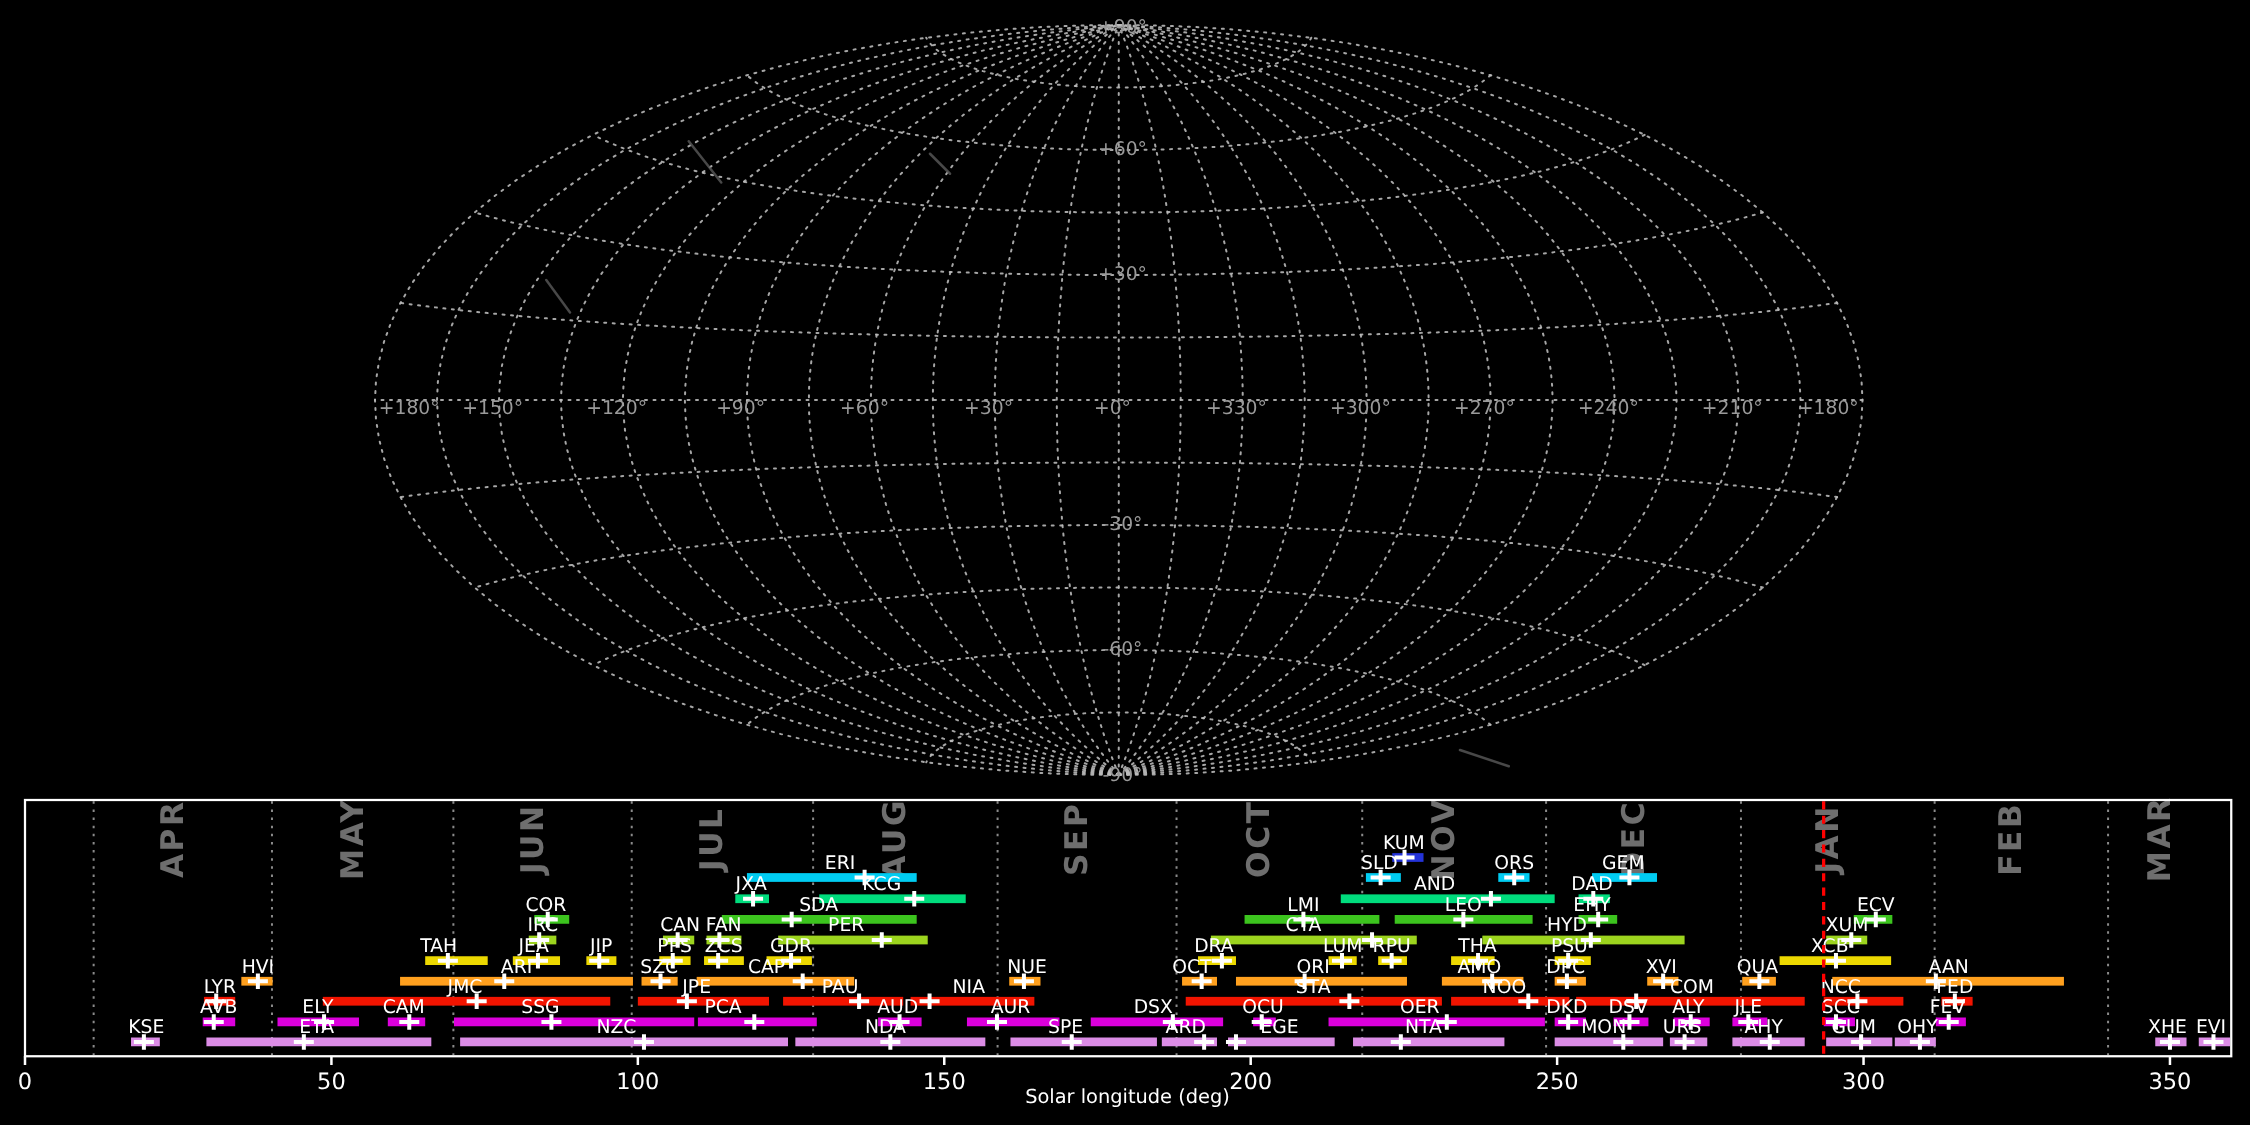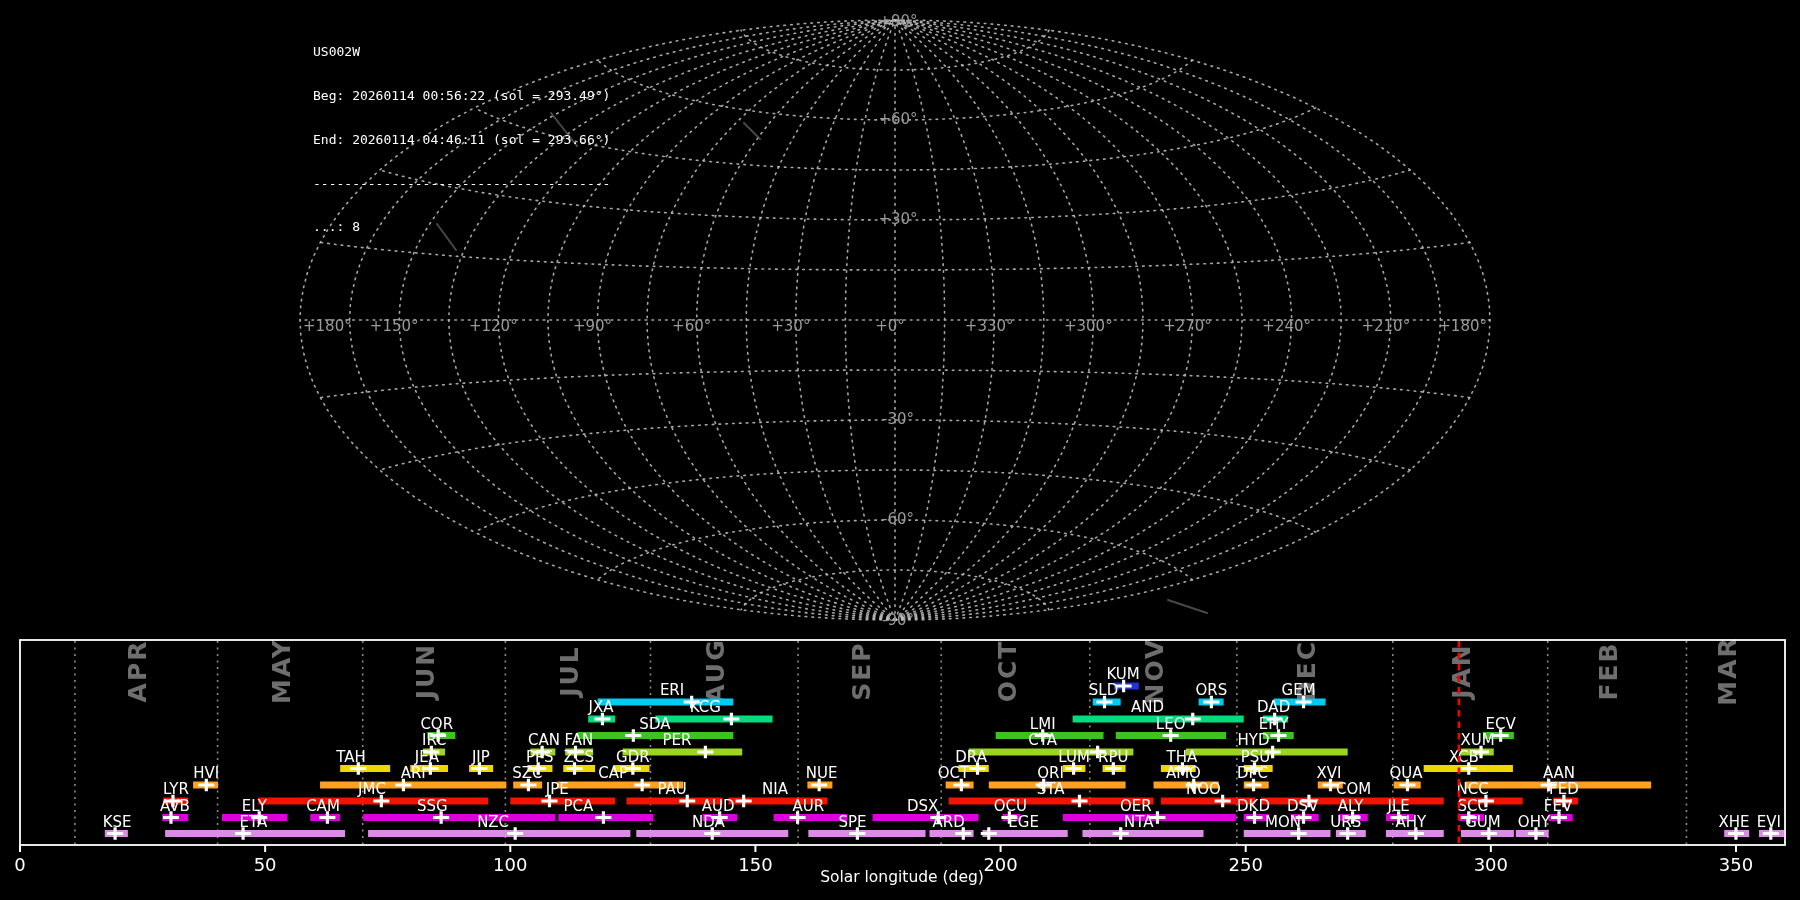--- a/index.html
+++ b/index.html
@@ -553,21 +553,14 @@
         <line x1="1245.6944444444443" y1="845" x2="1245.6944444444443" y2="852" stroke="#ffffff" stroke-width="2"></line>
         <text x="1245.6944444444443" y="871" fill="#ffffff" font-size="18" text-anchor="middle">250</text>
         <line x1="1490.8333333333333" y1="845" x2="1490.8333333333333" y2="852" stroke="#ffffff" stroke-width="2"></line>
         <text x="1490.8333333333333" y="871" fill="#ffffff" font-size="18" text-anchor="middle">300</text>
         <line x1="1735.9722222222222" y1="845" x2="1735.9722222222222" y2="852" stroke="#ffffff" stroke-width="2"></line>
         <text x="1735.9722222222222" y="871" fill="#ffffff" font-size="18" text-anchor="middle">350</text>
       </g>
     <text id="axis-title" x="902" y="882" fill="#ffffff" font-size="15.5" text-anchor="middle">Solar longitude (deg)</text>
   </svg>
 
-  <div id="info-panel">
-    <div>US002W</div>
-    <div>Beg: 20260114 00:56:22 (sol = 293.49°)</div>
-    <div>End: 20260114 04:46:11 (sol = 293.66°)</div>
-    <div>--------------------------------------</div>
-    <div>...: 8</div>
-  </div>
 
 </div>
 
 </body></html>

